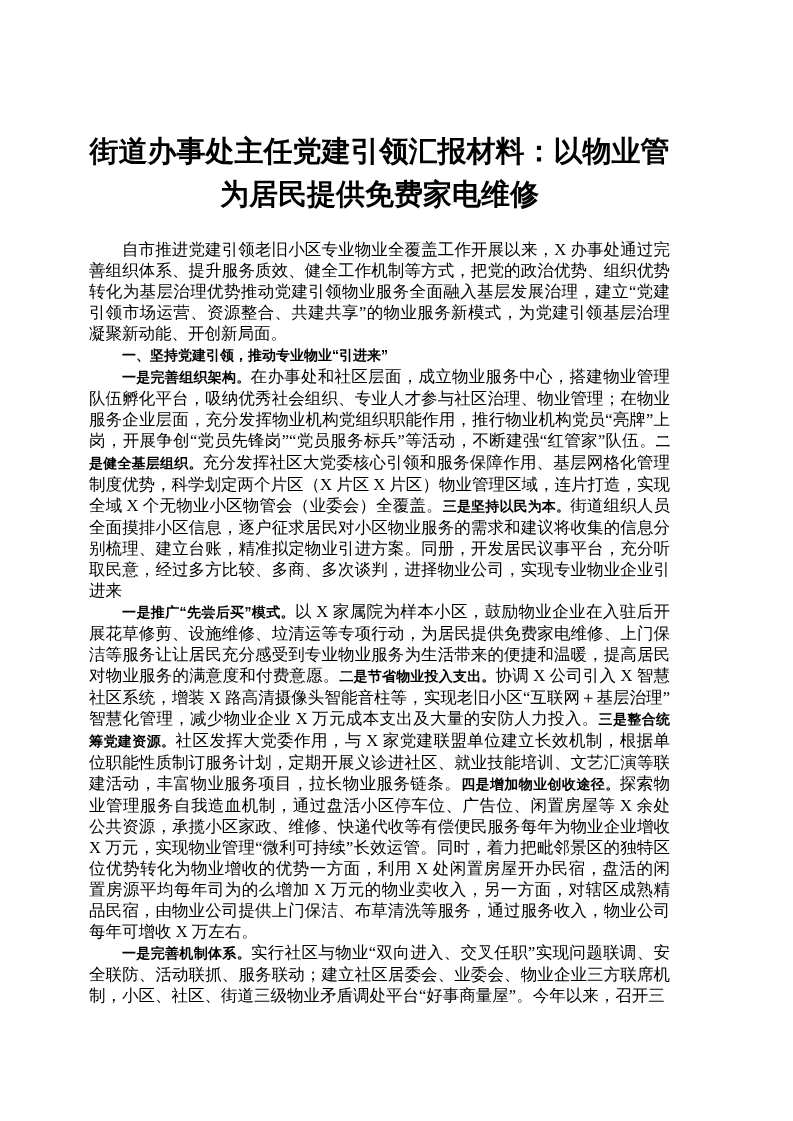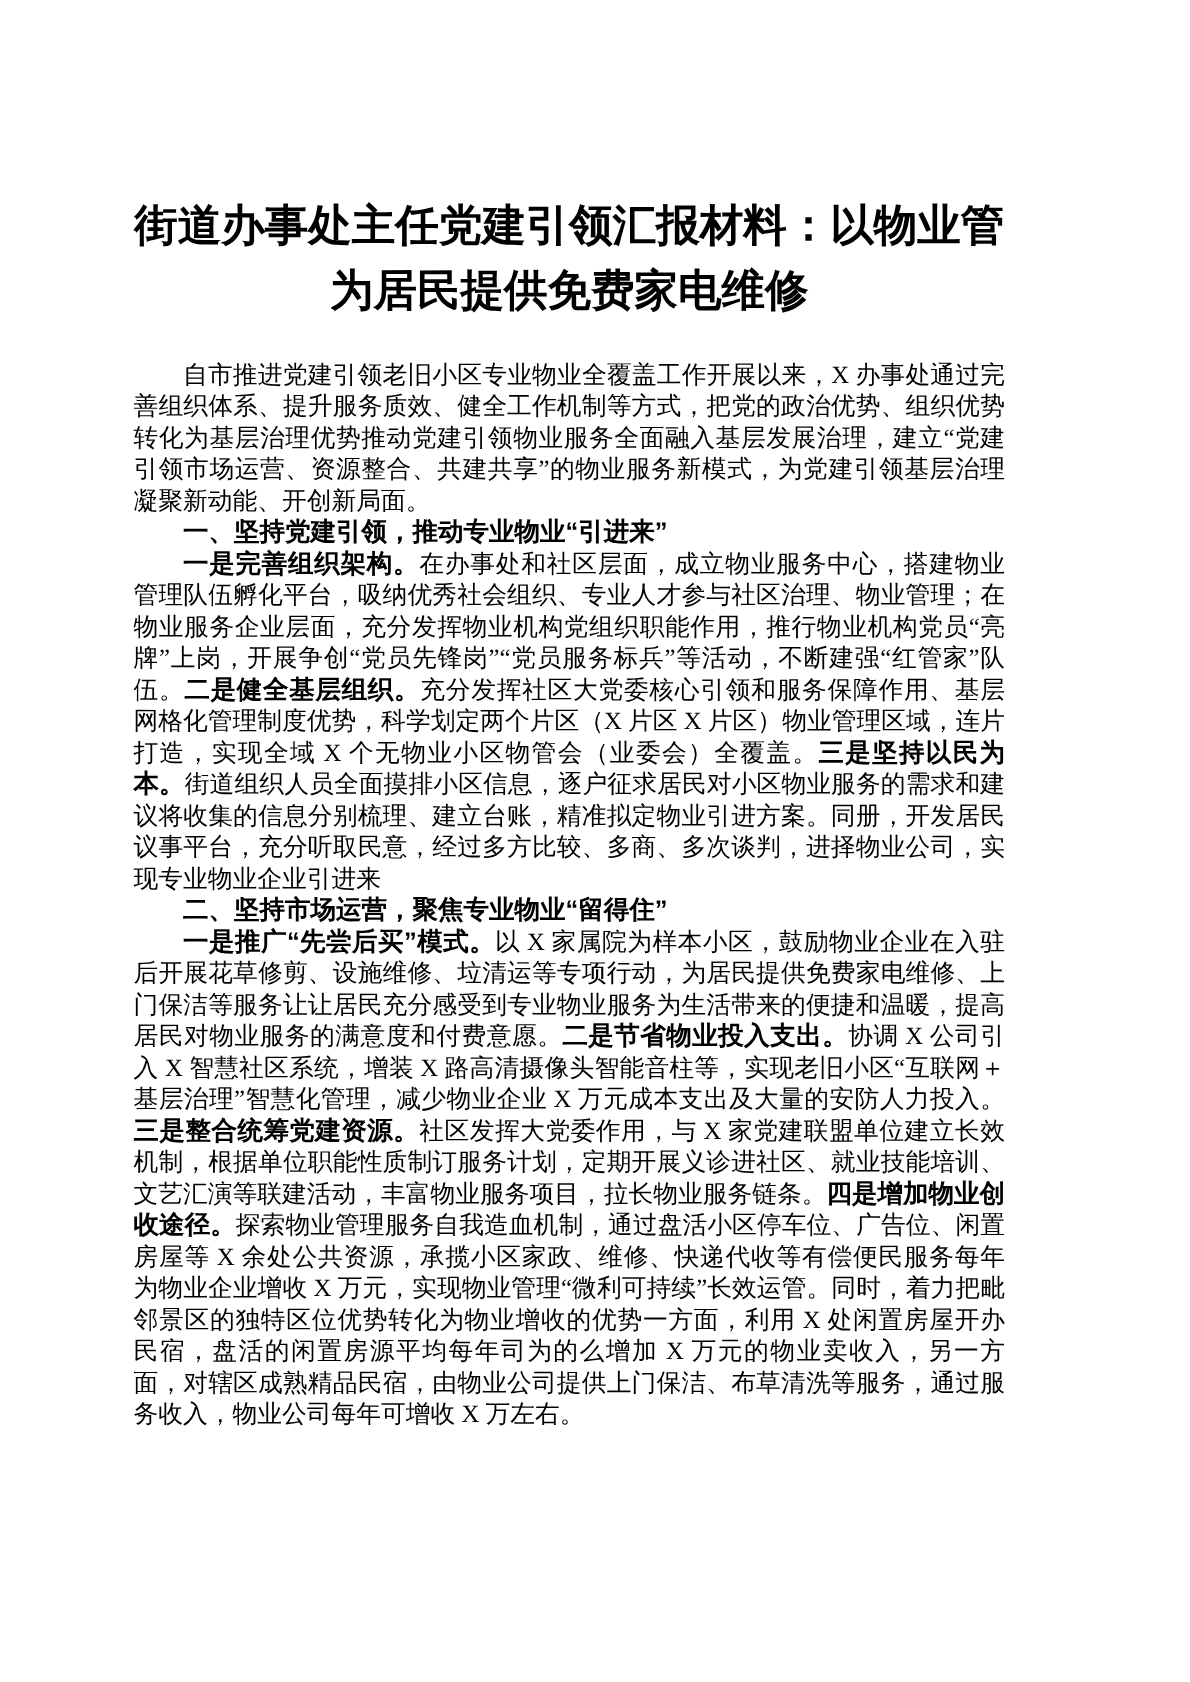--- a/index.html
+++ b/index.html
@@ -38,33 +38,33 @@
   p.para {
     margin: 0;
     padding: 0;
     text-indent: 2em;
     text-align: justify;
   }
   p.para.heading .run,
   .run.bold {
     font-weight: bold;
     font-family: "Liberation Sans", "DejaVu Sans", sans-serif;
-    font-size: 17px;
+    font-size: 14px;
   }
 </style>
 </head>
 <body>
 
 <div class="page">
   <div class="content">
     <h1 class="title">
       <span class="title-line">街道办事处主任党建引领汇报材料：以物业管</span>
       <span class="title-line">为居民提供免费家电维修</span>
     </h1>
     <div class="body-text">
         <p class="para"><span class="run">自市推进党建引领老旧小区专业物业全覆盖工作开展以来，X 办事处通过完善组织体系、提升服务质效、健全工作机制等方式，把党的政治优势、组织优势转化为基层治理优势推动党建引领物业服务全面融入基层发展治理，建立“党建引领市场运营、资源整合、共建共享”的物业服务新模式，为党建引领基层治理凝聚新动能、开创新局面。</span></p>
         <p class="para heading"><span class="run bold">一、坚持党建引领，推动专业物业“引进来”</span></p>
         <p class="para"><span class="run bold">一是完善组织架构。</span><span class="run">在办事处和社区层面，成立物业服务中心，搭建物业管理队伍孵化平台，吸纳优秀社会组织、专业人才参与社区治理、物业管理；在物业服务企业层面，充分发挥物业机构党组织职能作用，推行物业机构党员“亮牌”上岗，开展争创“党员先锋岗”“党员服务标兵”等活动，不断建强“红管家”队伍。</span><span class="run bold">二是健全基层组织。</span><span class="run">充分发挥社区大党委核心引领和服务保障作用、基层网格化管理制度优势，科学划定两个片区（X 片区 X 片区）物业管理区域，连片打造，实现全域 X 个无物业小区物管会（业委会）全覆盖。</span><span class="run bold">三是坚持以民为本。</span><span class="run">街道组织人员全面摸排小区信息，逐户征求居民对小区物业服务的需求和建议将收集的信息分别梳理、建立台账，精准拟定物业引进方案。同册，开发居民议事平台，充分听取民意，经过多方比较、多商、多次谈判，进择物业公司，实现专业物业企业引进来</span></p>
-        <p class="para heading"><span class="run bold">二、坚持市场运营，聚焦专业物业“留得住”</span></p>
         <p class="para"><span class="run bold">一是推广“先尝后买”模式。</span><span class="run">以 X 家属院为样本小区，鼓励物业企业在入驻后开展花草修剪、设施维修、垃清运等专项行动，为居民提供免费家电维修、上门保洁等服务让让居民充分感受到专业物业服务为生活带来的便捷和温暖，提高居民对物业服务的满意度和付费意愿。</span><span class="run bold">二是节省物业投入支出。</span><span class="run">协调 X 公司引入 X 智慧社区系统，增装 X 路高清摄像头智能音柱等，实现老旧小区“互联网＋基层治理”智慧化管理，减少物业企业 X 万元成本支出及大量的安防人力投入。</span><span class="run bold">三是整合统筹党建资源。</span><span class="run">社区发挥大党委作用，与 X 家党建联盟单位建立长效机制，根据单位职能性质制订服务计划，定期开展义诊进社区、就业技能培训、文艺汇演等联建活动，丰富物业服务项目，拉长物业服务链条。</span><span class="run bold">四是增加物业创收途径。</span><span class="run">探索物业管理服务自我造血机制，通过盘活小区停车位、广告位、闲置房屋等 X 余处公共资源，承揽小区家政、维修、快递代收等有偿便民服务每年为物业企业增收 X 万元，实现物业管理“微利可持续”长效运管。同时，着力把毗邻景区的独特区位优势转化为物业增收的优势一方面，利用 X 处闲置房屋开办民宿，盘活的闲置房源平均每年司为的么增加 X 万元的物业卖收入，另一方面，对辖区成熟精品民宿，由物业公司提供上门保洁、布草清洗等服务，通过服务收入，物业公司每年可增收 X 万左右。</span></p>
+        <p class="para"><span class="run bold">一是完善机制体系。</span><span class="run">实行社区与物业“双向进入、交叉任职”实现问题联调、安全联防、活动联抓、服务联动；建立社区居委会、业委会、物业企业三方联席机制，小区、社区、街道三级物业矛盾调处平台“好事商量屋”。今年以来，召开三</span></p>
       </div>
   </div>
 </div>
 
 </body></html>

